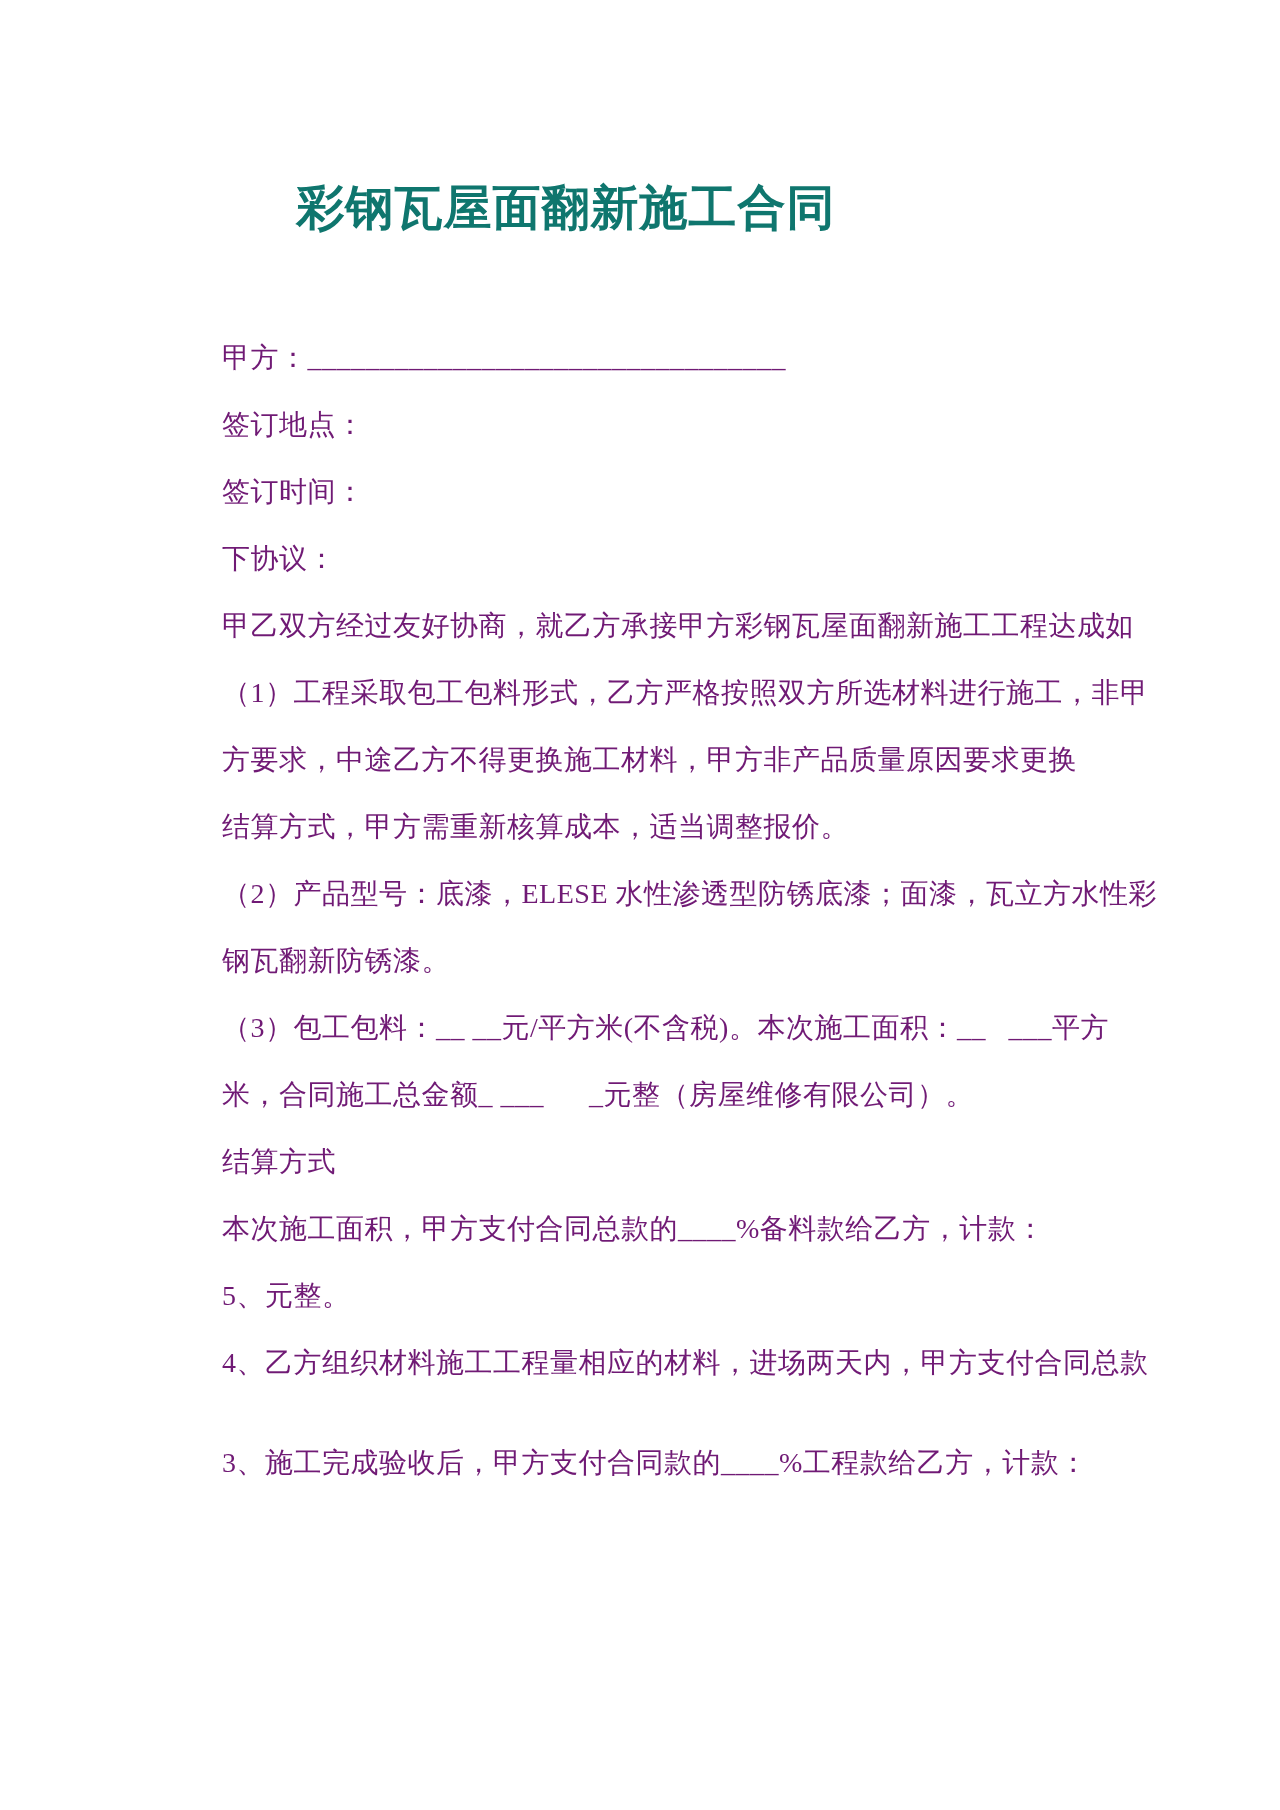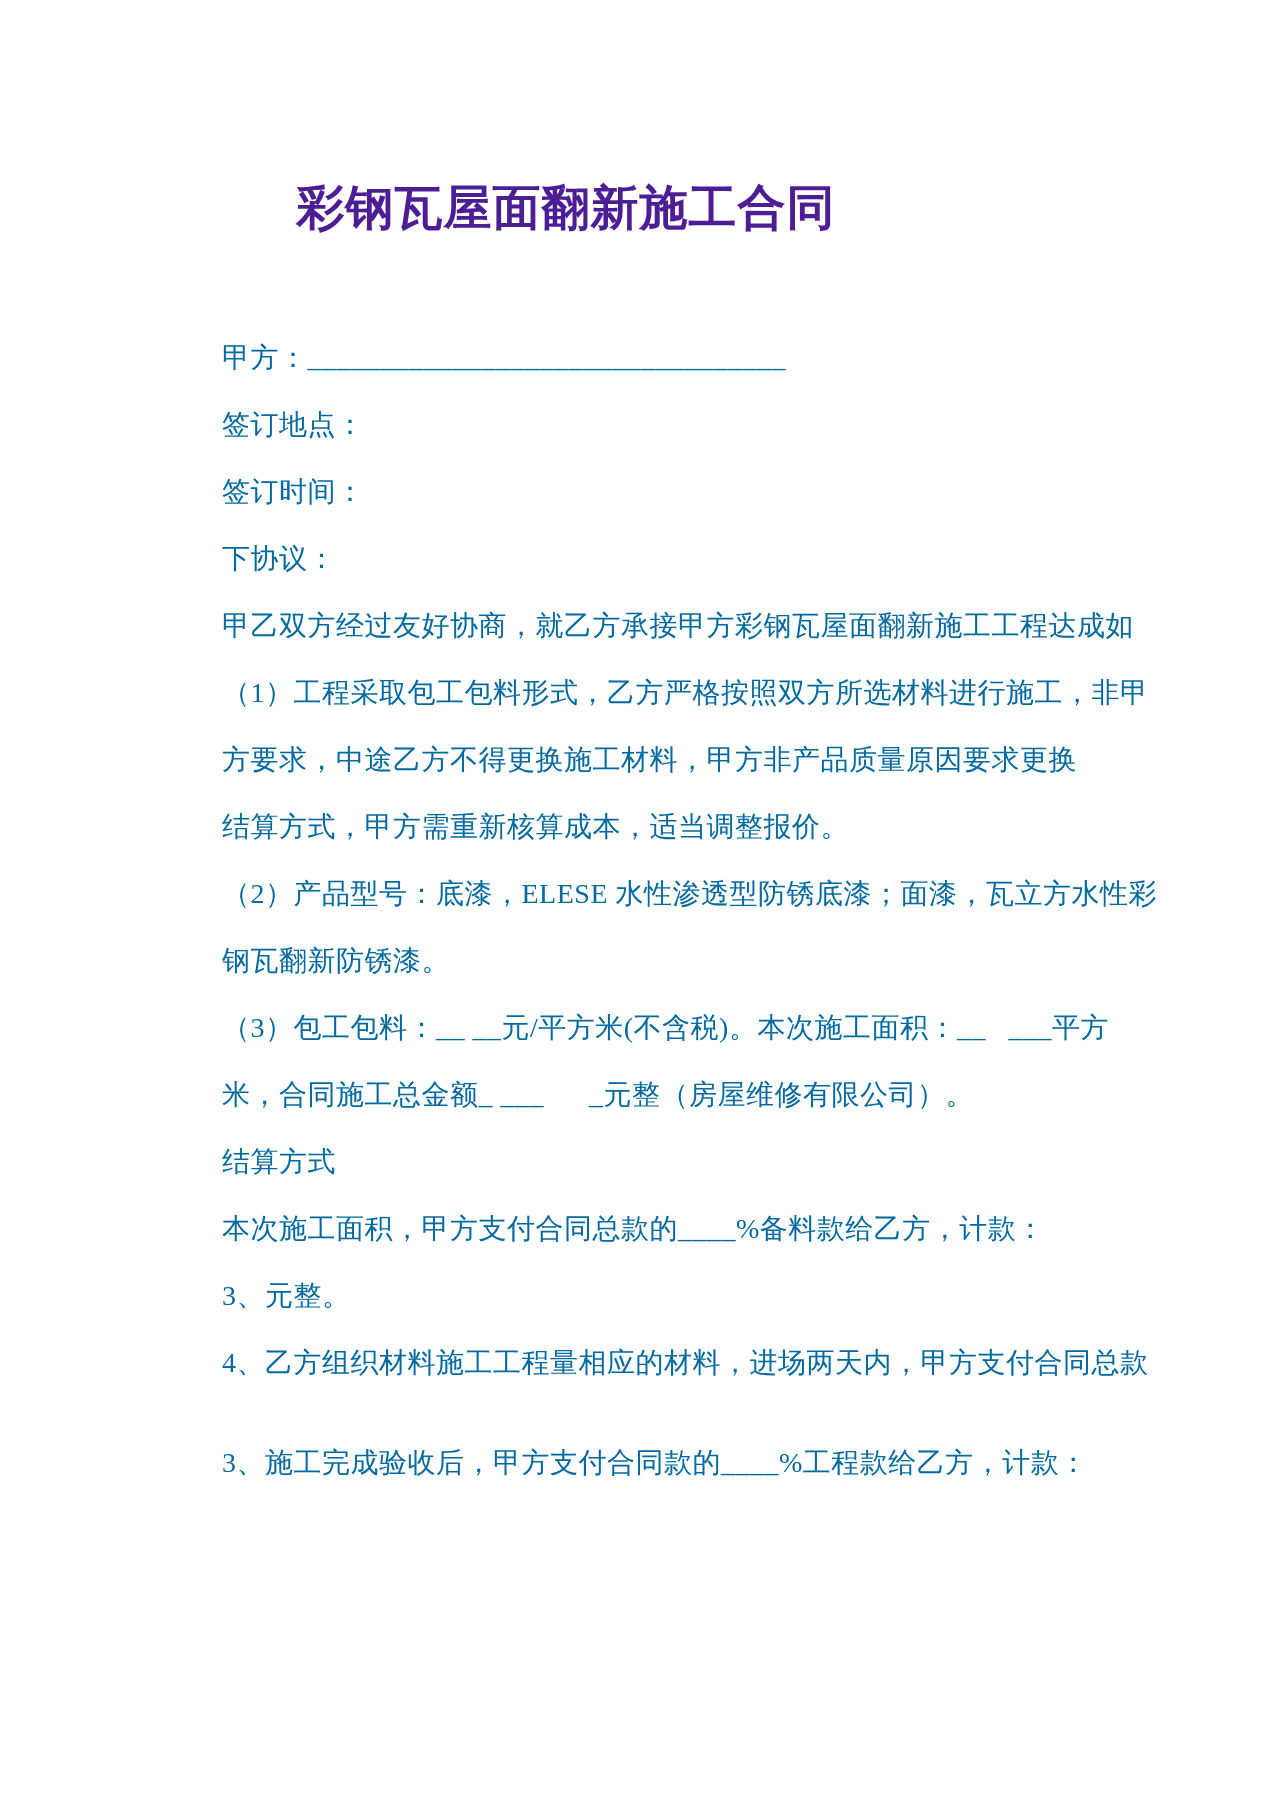--- a/index.html
+++ b/index.html
@@ -19,36 +19,36 @@
   }
   .doc-title {
     position: absolute;
     top: 176px;
     left: 0;
     width: 1132px;
     text-align: center;
     font-size: 48px;
     font-weight: bold;
     letter-spacing: 1px;
-    color: #4c1d95;
+    color: #0f766e;
     white-space: pre;
   }
   .body-text {
     position: absolute;
     top: 324px;
     left: 222px;
     width: 870px;
   }
   .line {
     height: 67px;
     line-height: 67px;
     font-size: 28px;
     white-space: pre;
     letter-spacing: 0.5px;
-    color: #0369a1;
+    color: #701a75;
   }
   .line.gap-before-34 { margin-top: 34px; }
   .line.gap-before-33 { margin-top: 33px; }
 </style>
 </head>
 <body>
 
 <div class="page">
 
   <h1 class="doc-title">彩钢瓦屋面翻新施工合同</h1>
@@ -61,18 +61,18 @@
     <div class="line">甲乙双方经过友好协商，就乙方承接甲方彩钢瓦屋面翻新施工工程达成如</div>
     <div class="line">（1）工程采取包工包料形式，乙方严格按照双方所选材料进行施工，非甲</div>
     <div class="line">方要求，中途乙方不得更换施工材料，甲方非产品质量原因要求更换</div>
     <div class="line">结算方式，甲方需重新核算成本，适当调整报价。</div>
     <div class="line">（2）产品型号：底漆，ELESE 水性渗透型防锈底漆；面漆，瓦立方水性彩</div>
     <div class="line">钢瓦翻新防锈漆。</div>
     <div class="line">（3）包工包料：__ __元/平方米(不含税)。本次施工面积：__   ___平方</div>
     <div class="line">米，合同施工总金额_ ___      _元整（房屋维修有限公司）。</div>
     <div class="line">结算方式</div>
     <div class="line">本次施工面积，甲方支付合同总款的____%备料款给乙方，计款：</div>
-    <div class="line">3、元整。</div>
+    <div class="line">5、元整。</div>
     <div class="line">4、乙方组织材料施工工程量相应的材料，进场两天内，甲方支付合同总款</div>
     <div class="line gap-before-33">3、施工完成验收后，甲方支付合同款的____%工程款给乙方，计款：</div>
   </div>
 
 </div>
 
 </body></html>

